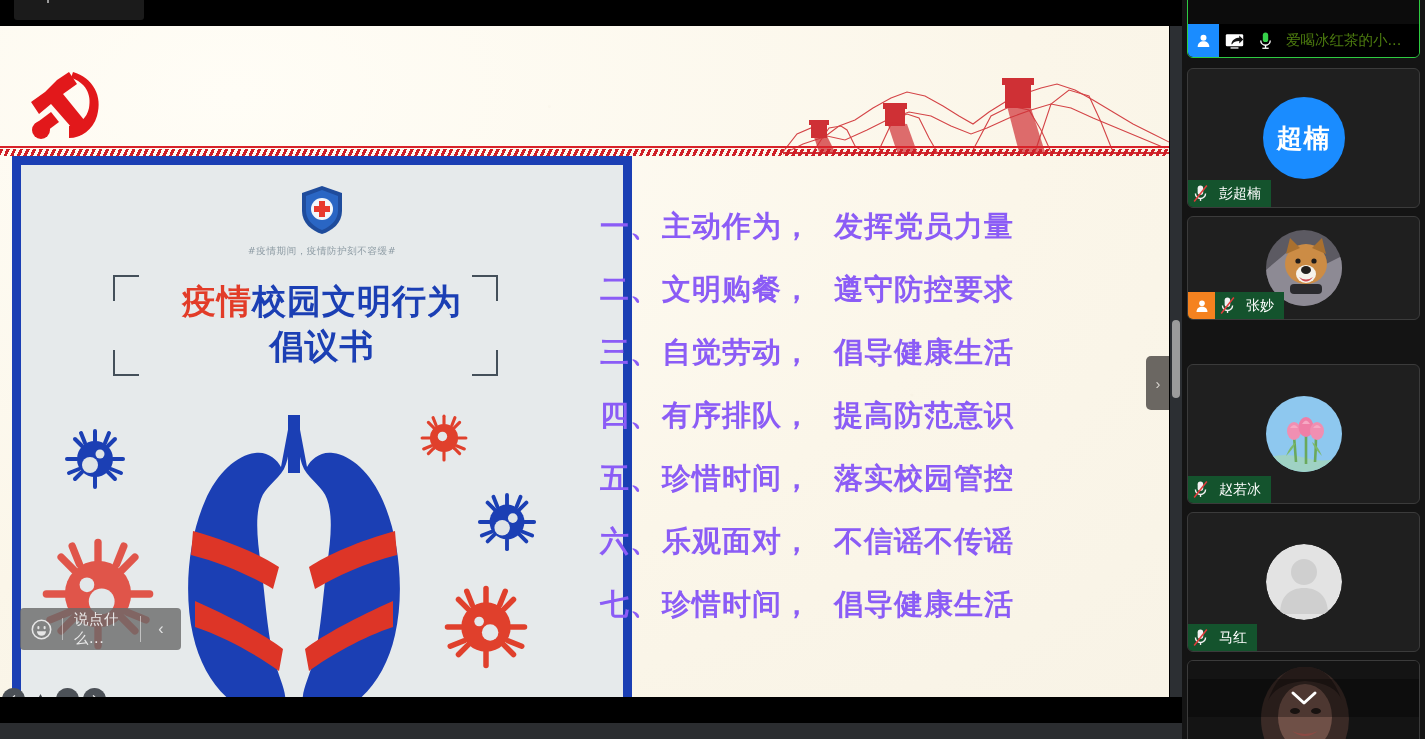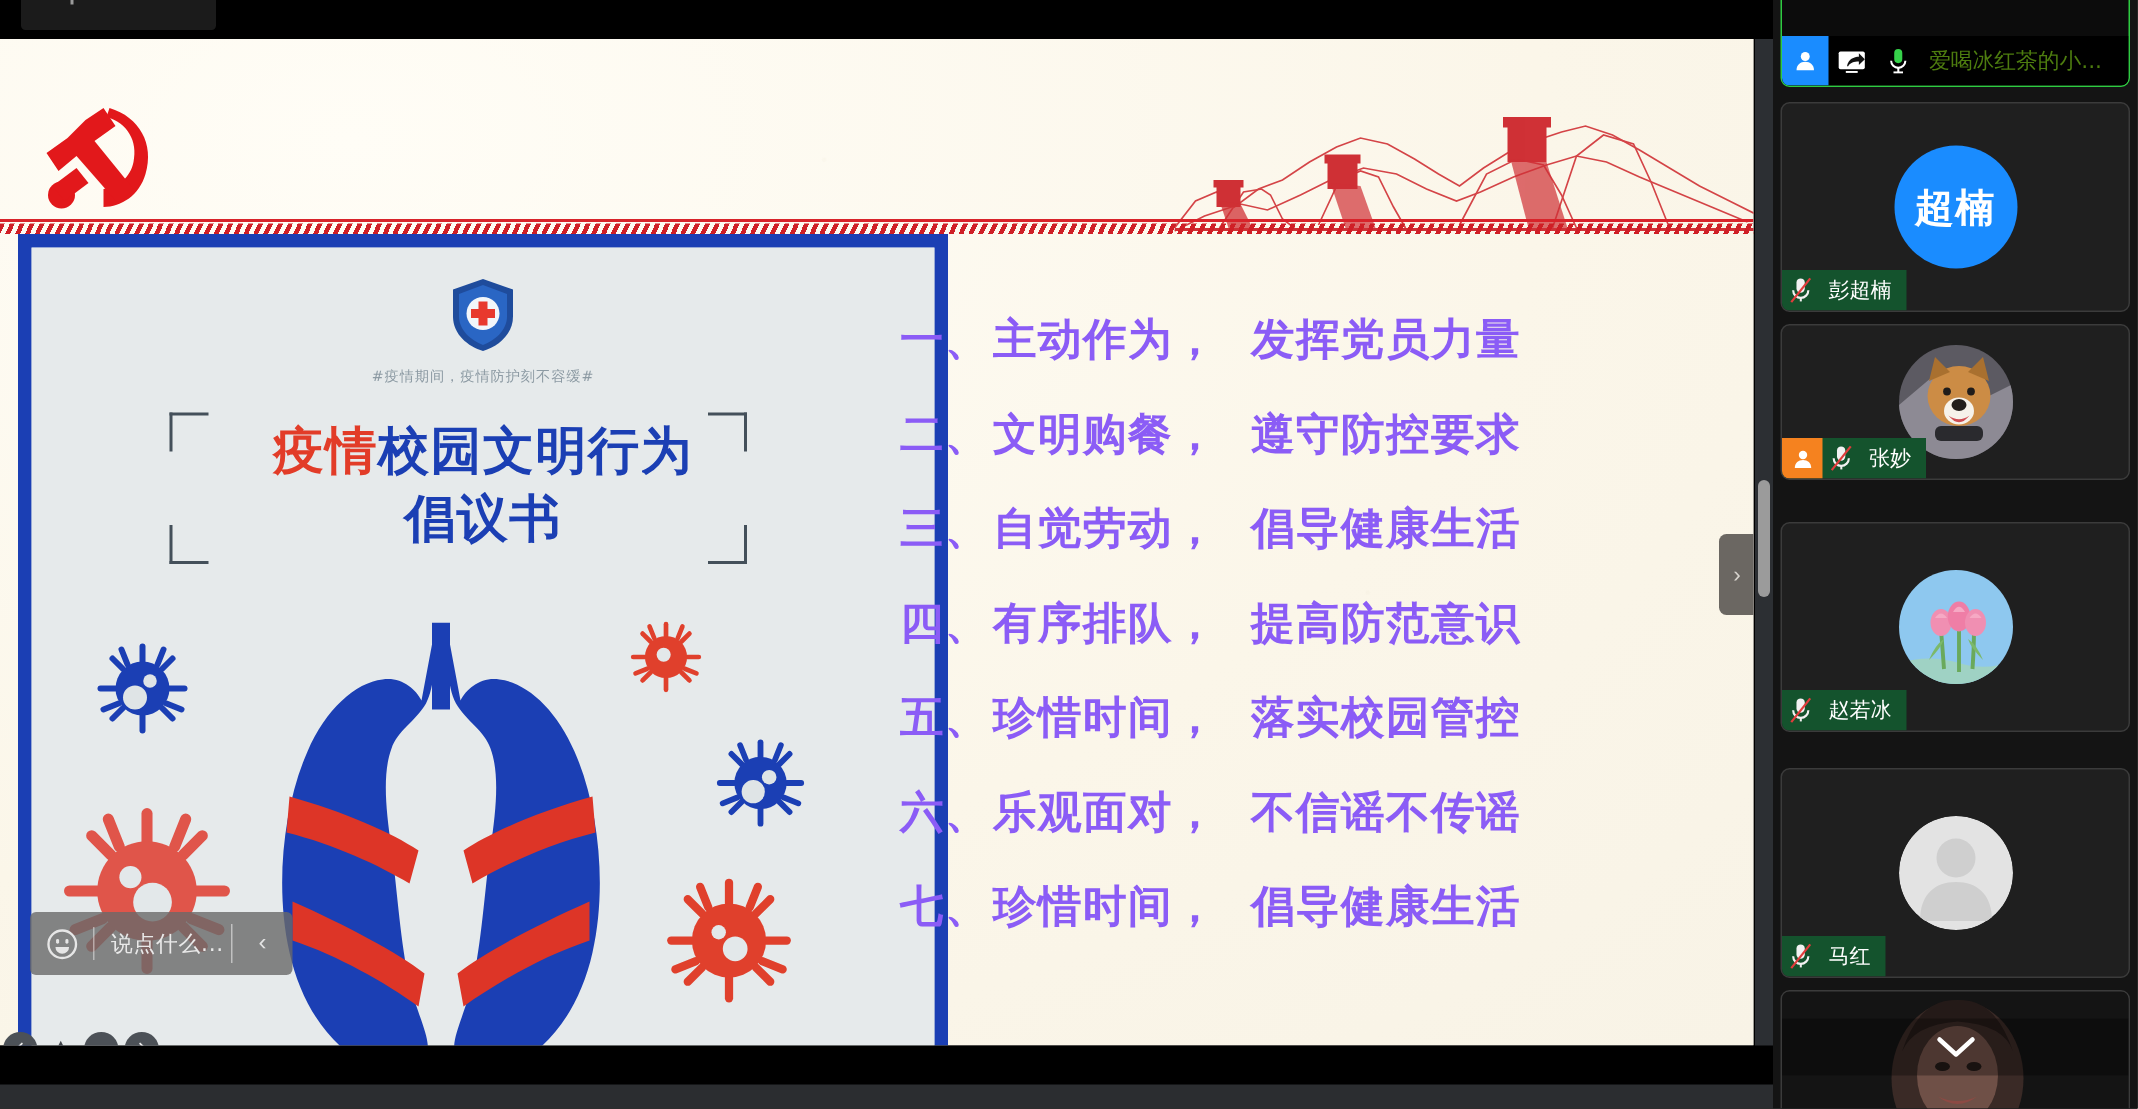--- a/index.html
+++ b/index.html
@@ -97,21 +97,21 @@
     font-size:29px; line-height:1; color:#8b5cf6; font-weight:bold;
     margin-bottom:34px; white-space:nowrap;
     font-family:"DejaVu Sans","Liberation Sans",sans-serif;
     letter-spacing:1px;
   }
   .pledge-row .num{ margin-right:2px; }
   .pledge-row .tail{ margin-left:22px; }
 
   
   .chatbar{
-    position:absolute; left:20px; top:582px; width:175px; height:42px;
+    position:absolute; left:20px; top:582px; width:161px; height:42px;
     background:rgba(105,105,105,.80); border-radius:4px;
     display:flex; align-items:center; z-index:40;
   }
   .chat-emoji{ width:42px; display:flex; align-items:center; justify-content:center; }
   .chat-sep{ width:1px; height:22px; background:rgba(255,255,255,.45); }
   .chat-ph{
     flex:1; padding-left:11px; color:#e9e9e9; font-size:14.5px; letter-spacing:.5px;
     font-family:"DejaVu Sans","Liberation Sans",sans-serif;
   }
   .chat-sep2{ width:1px; height:26px; background:rgba(255,255,255,.5); }
@@ -544,21 +544,21 @@
             <rect x="6.4" y="2" width="7" height="12" rx="3.5" fill="#f2f2f2"></rect>
             <path d="M3.6 12 A6.4 6.4 0 0 0 16.4 12" fill="none" stroke="#f2f2f2" stroke-width="1.8"></path>
             <rect x="9.2" y="17.8" width="1.7" height="3.6" fill="#f2f2f2"></rect>
             <line x1="2" y1="22" x2="18" y2="2" stroke="#e13c3c" stroke-width="1.9"></line>
           </svg>
         </div>
         <div class="nm">张妙</div>
       </div>
     </div>
 
-    <div class="tile" style="top:348px; height:140px;">
+    <div class="tile" style="top:364px; height:140px;">
       <div class="tile-body">
         <div class="avatar-img">
           <svg viewBox="0 0 76 76" width="76" height="76">
             <rect width="76" height="76" fill="#8ec8ef"></rect>
             <path d="M0 62 Q20 56 40 62 T76 60 V76 H0 Z" fill="#9fd2c4"></path>
             <g stroke="#6aa95c" stroke-width="2.6" fill="none">
               <path d="M30 66 Q29 52 28 40"></path>
               <path d="M40 68 Q40 52 40 38"></path>
               <path d="M49 66 Q50 52 50 40"></path>
             </g>

